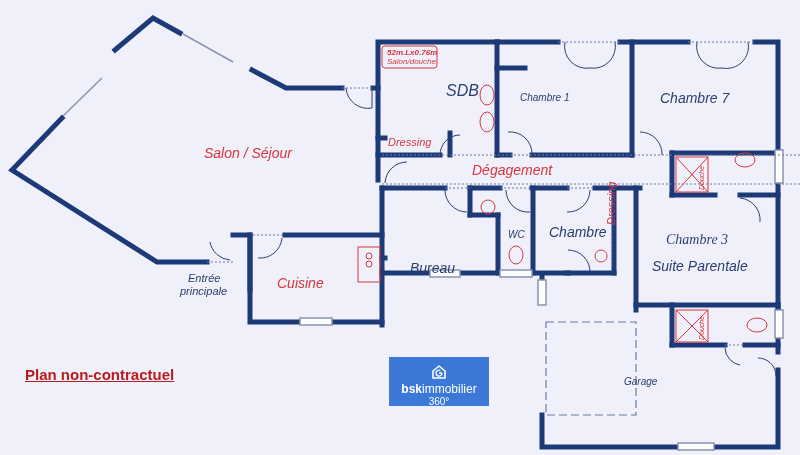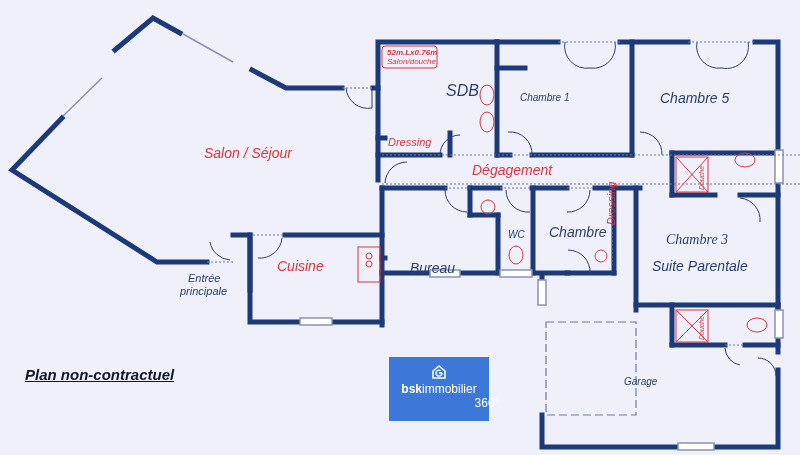--- a/index.html
+++ b/index.html
@@ -1,25 +1,25 @@
 <!DOCTYPE html>
 <html><head>
 <meta charset="utf-8">
 <style>
   html, body { margin:0; padding:0; }
   body { width:800px; height:455px; background:#eff0fa; position:relative; overflow:hidden; font-family:"Liberation Sans", sans-serif; }
   #plan { position:absolute; left:0; top:0; width:800px; height:455px; }
   .lbl { position:absolute; font-style:italic; white-space:nowrap; font-family:"Liberation Sans", sans-serif; }
   .red { color:#d9363e; }
   .blue { color:#2b3f6e; }
-  .disclaimer { position:absolute; left:25px; top:366px; font-weight:bold; font-size:15px; color:#0f172a; text-decoration:underline; font-family:"Liberation Sans", sans-serif;font-style:italic; }
-  .logo { position:absolute; left:389px; top:357px; width:100px; height:64px; background:#3b78d8; color:#fff; text-align:center; }
+  .disclaimer { position:absolute; left:25px; top:366px; font-weight:bold; font-size:15px; color:#b91c1c; text-decoration:underline; font-family:"Liberation Sans", sans-serif; }
+  .logo { position:absolute; left:389px; top:357px; width:100px; height:49px; background:#3b78d8; color:#fff; text-align:center; }
   .logo .brand { font-size:12px; position:absolute; top:25px; left:0; width:100%; }
   .logo .brand b { font-weight:bold; }
-  .logo .sub { font-size:12px; position:absolute; top:39px; left:0; width:100%;margin-left:48px; }
+  .logo .sub { font-size:10px; position:absolute; top:39px; left:0; width:100%; }
   .logo .house { position:absolute; left:41px; top:6px; }
 </style>
 </head>
 <body>
 
 <svg id="plan" viewBox="0 0 800 455" xmlns="http://www.w3.org/2000/svg">
   <g stroke="#1c3a78" stroke-width="5" fill="none" stroke-linecap="square">
 
     <polyline points="115,50 153,18 180,33"></polyline>
     <polyline points="252,70 286,88 342,88"></polyline>
@@ -151,29 +151,29 @@
     <circle cx="369" cy="264" r="3"></circle>
   </g>
 </svg>
 
 <div class="lbl red" style="left:170px;top:145px;font-size:14px;margin-left:34px;">Salon / Séjour</div>
 <div class="lbl blue" style="left:418px;top:82px;font-size:16px;margin-left:28px;">SDB</div>
 <div class="lbl red" style="left:387px;top:48px;font-size:8px;font-weight:bold;">52m.Lx0.76m</div>
 <div class="lbl red" style="left:387px;top:57px;font-size:8px;">Salon/douche</div>
 <div class="lbl red" style="left:388px;top:136px;font-size:11px;">Dressing</div>
 <div class="lbl blue" style="left:520px;top:92px;font-size:10px;">Chambre 1</div>
-<div class="lbl blue" style="left:660px;top:90px;font-size:14px;">Chambre 5</div>
+<div class="lbl blue" style="left:660px;top:90px;font-size:14px;">Chambre 7</div>
 <div class="lbl red" style="left:472px;top:162px;font-size:14px;">Dégagement</div>
 <div class="lbl blue" style="left:410px;top:232px;font-size:14px;margin-top:28px;">Bureau</div>
 <div class="lbl blue" style="left:508px;top:229px;font-size:10px;">WC</div>
 <div class="lbl blue" style="left:549px;top:224px;font-size:14px;">Chambre</div>
 <div class="lbl red" style="left:605px;top:225px;font-size:11px;transform:rotate(-90deg);transform-origin:left top;">Dressing</div>
 <div class="lbl blue" style="left:666px;top:232px;font-size:14px;font-family:Liberation Serif, serif;">Chambre 3</div>
 <div class="lbl blue" style="left:652px;top:258px;font-size:14px;">Suite Parentale</div>
-<div class="lbl red" style="left:277px;top:258px;font-size:14px;">Cuisine</div>
+<div class="lbl red" style="left:277px;top:275px;font-size:14px;">Cuisine</div>
 <div class="lbl blue" style="left:188px;top:272px;font-size:11px;">Entrée</div>
 <div class="lbl blue" style="left:180px;top:285px;font-size:11px;">principale</div>
 <div class="lbl blue" style="left:624px;top:376px;font-size:10px;">Garage</div>
 <div class="lbl red" style="left:698px;top:190px;font-size:7px;transform:rotate(-90deg);transform-origin:left top;">Douche</div>
 <div class="lbl red" style="left:698px;top:340px;font-size:7px;transform:rotate(-90deg);transform-origin:left top;">Douche</div>
 
 <div class="disclaimer">Plan non-contractuel</div>
 
 <div class="logo">
   <svg class="house" width="18" height="18" viewBox="0 0 18 18">

